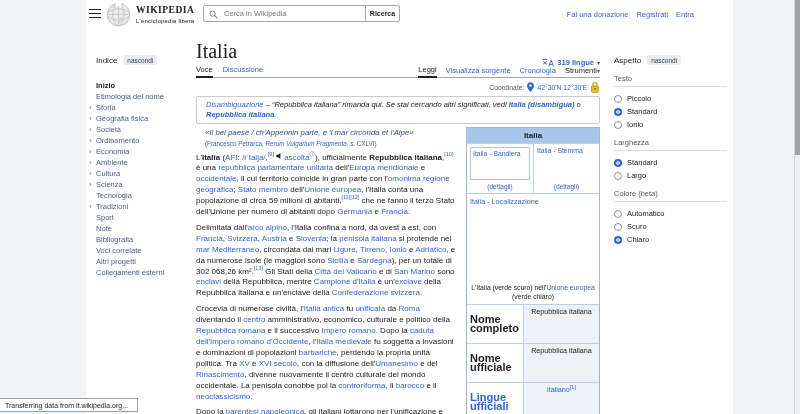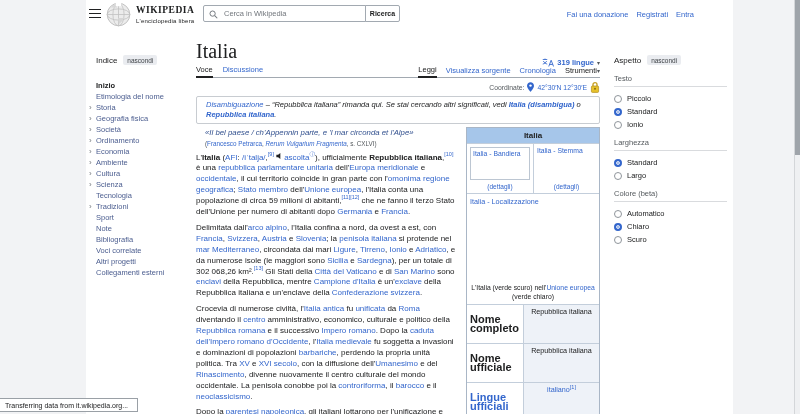--- a/index.html
+++ b/index.html
@@ -316,26 +316,26 @@
             <span class="ap-opt-label">Largo</span>
           </label>
         </div>
         <div class="ap-group">
           <div class="ap-group-label">Colore (beta)</div>
           <label class="ap-option">
             <span class="radio"></span>
             <span class="ap-opt-label">Automatico</span>
           </label>
           <label class="ap-option">
+            <span class="radio"></span>
+            <span class="ap-opt-label">Scuro</span>
+          </label>
+          <label class="ap-option">
             <span class="radio checked"></span>
             <span class="ap-opt-label">Chiaro</span>
-          </label>
-          <label class="ap-option">
-            <span class="radio"></span>
-            <span class="ap-opt-label">Scuro</span>
           </label>
         </div>
       </div>
   </aside>
 
   <div class="scrollbar">
     <div class="scroll-thumb"></div>
   </div>
 
   <div class="statusbar">Transferring data from it.wikipedia.org...</div>

